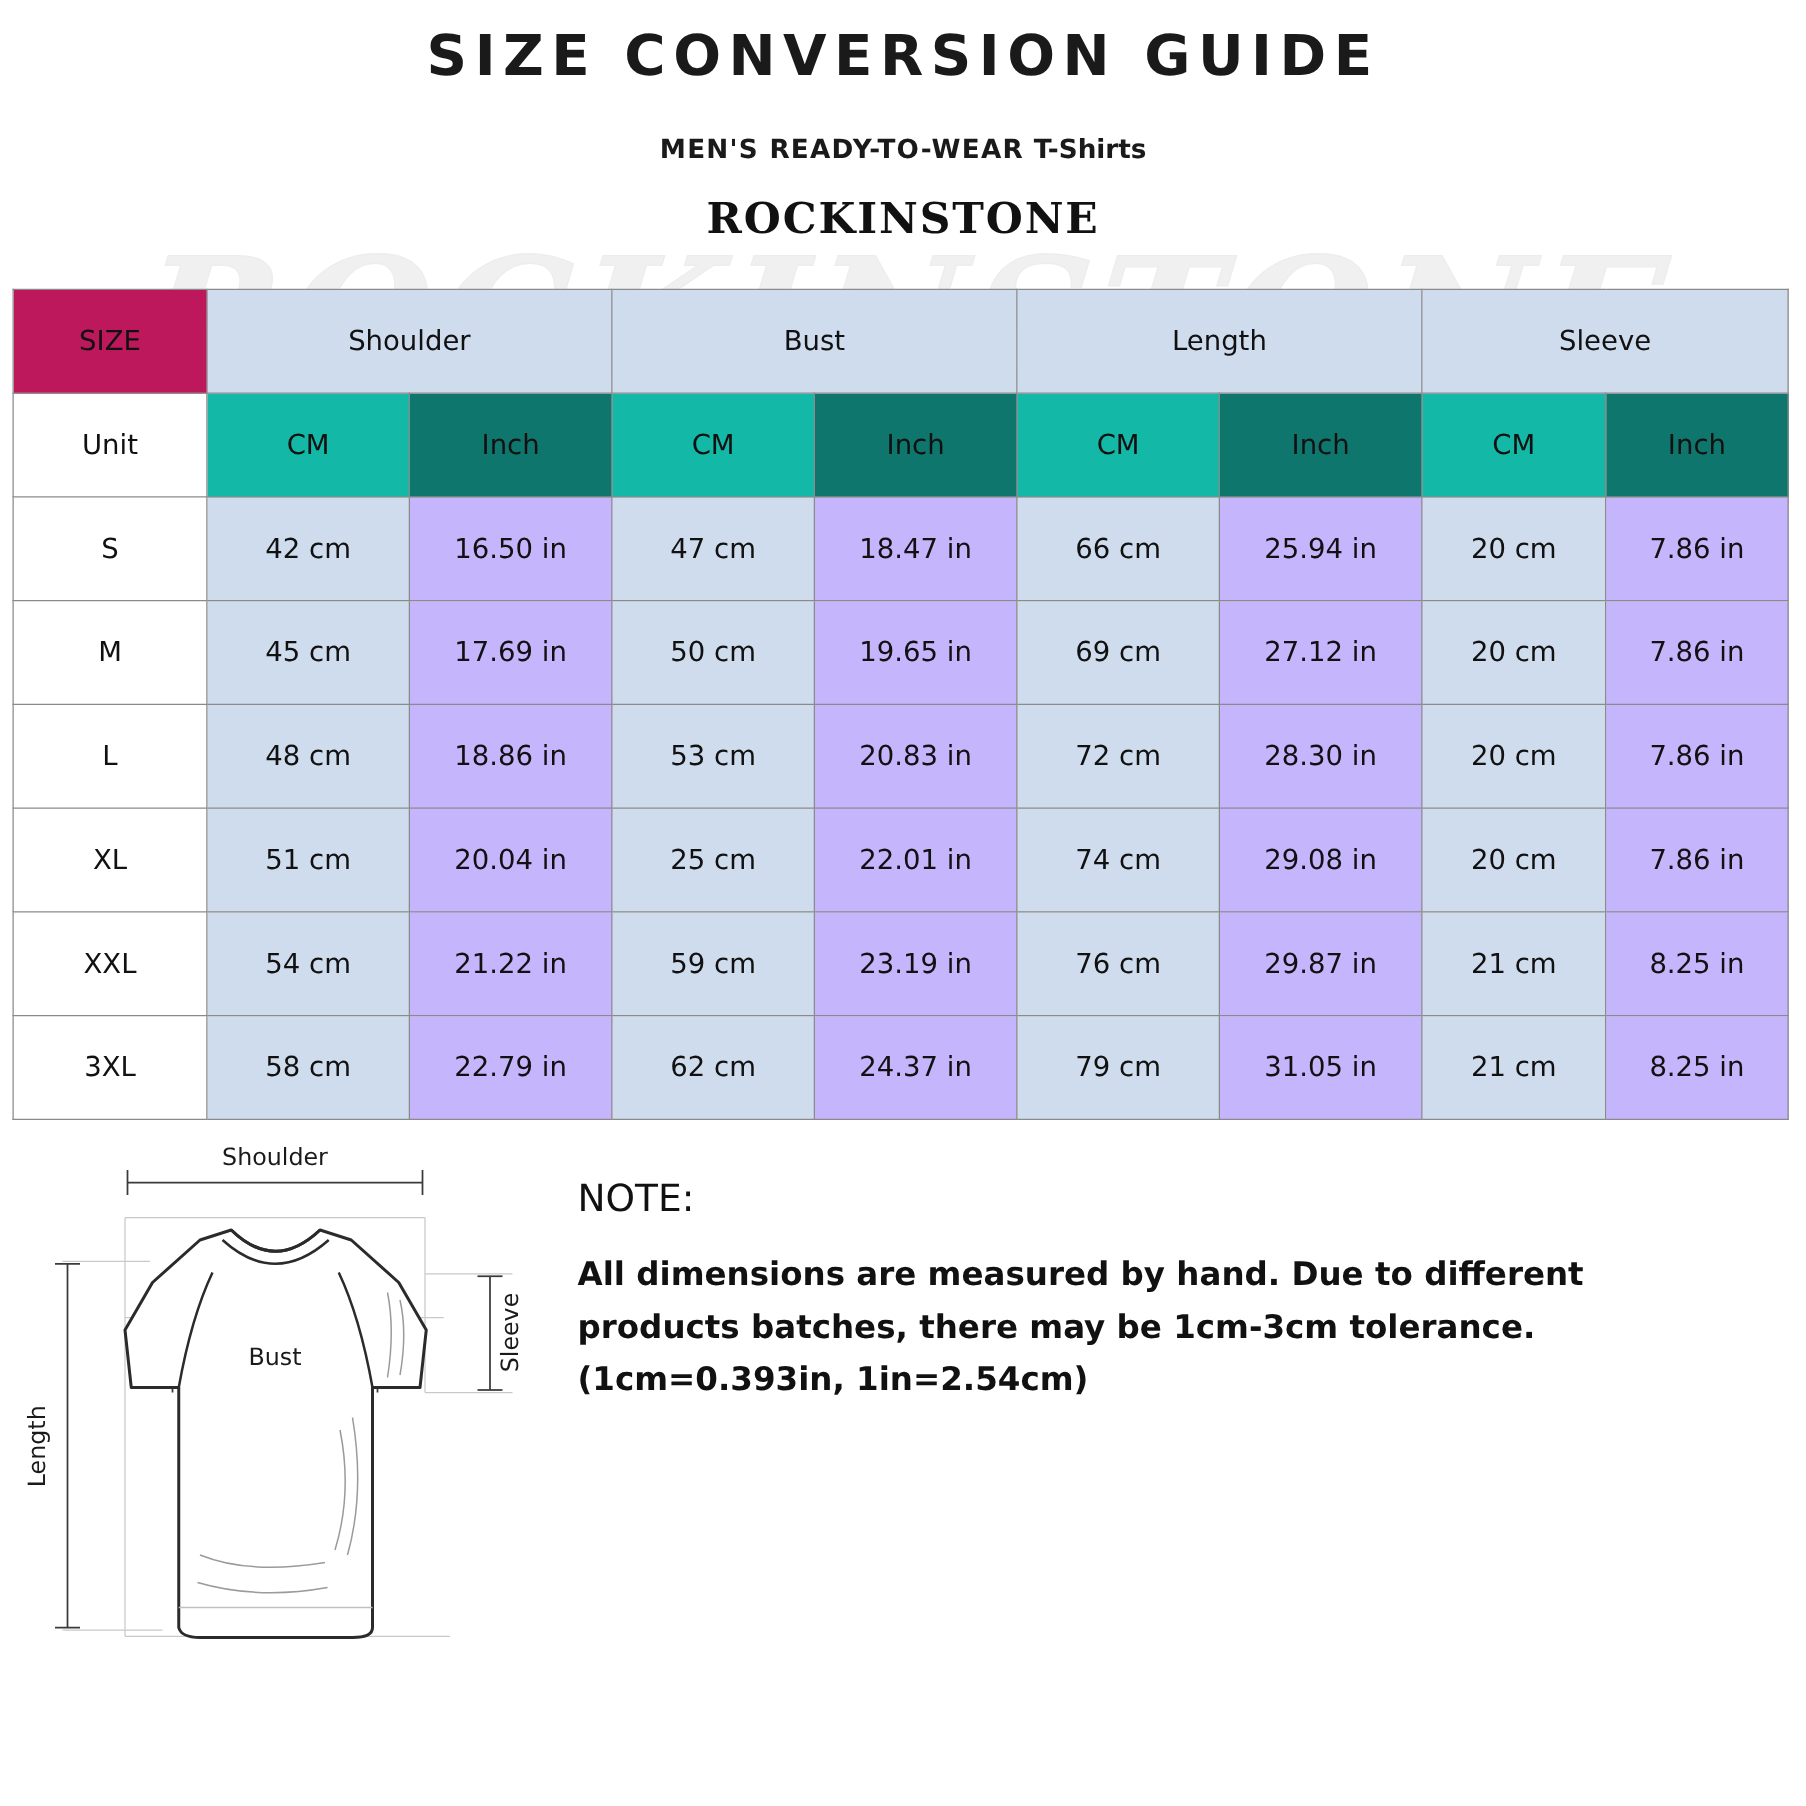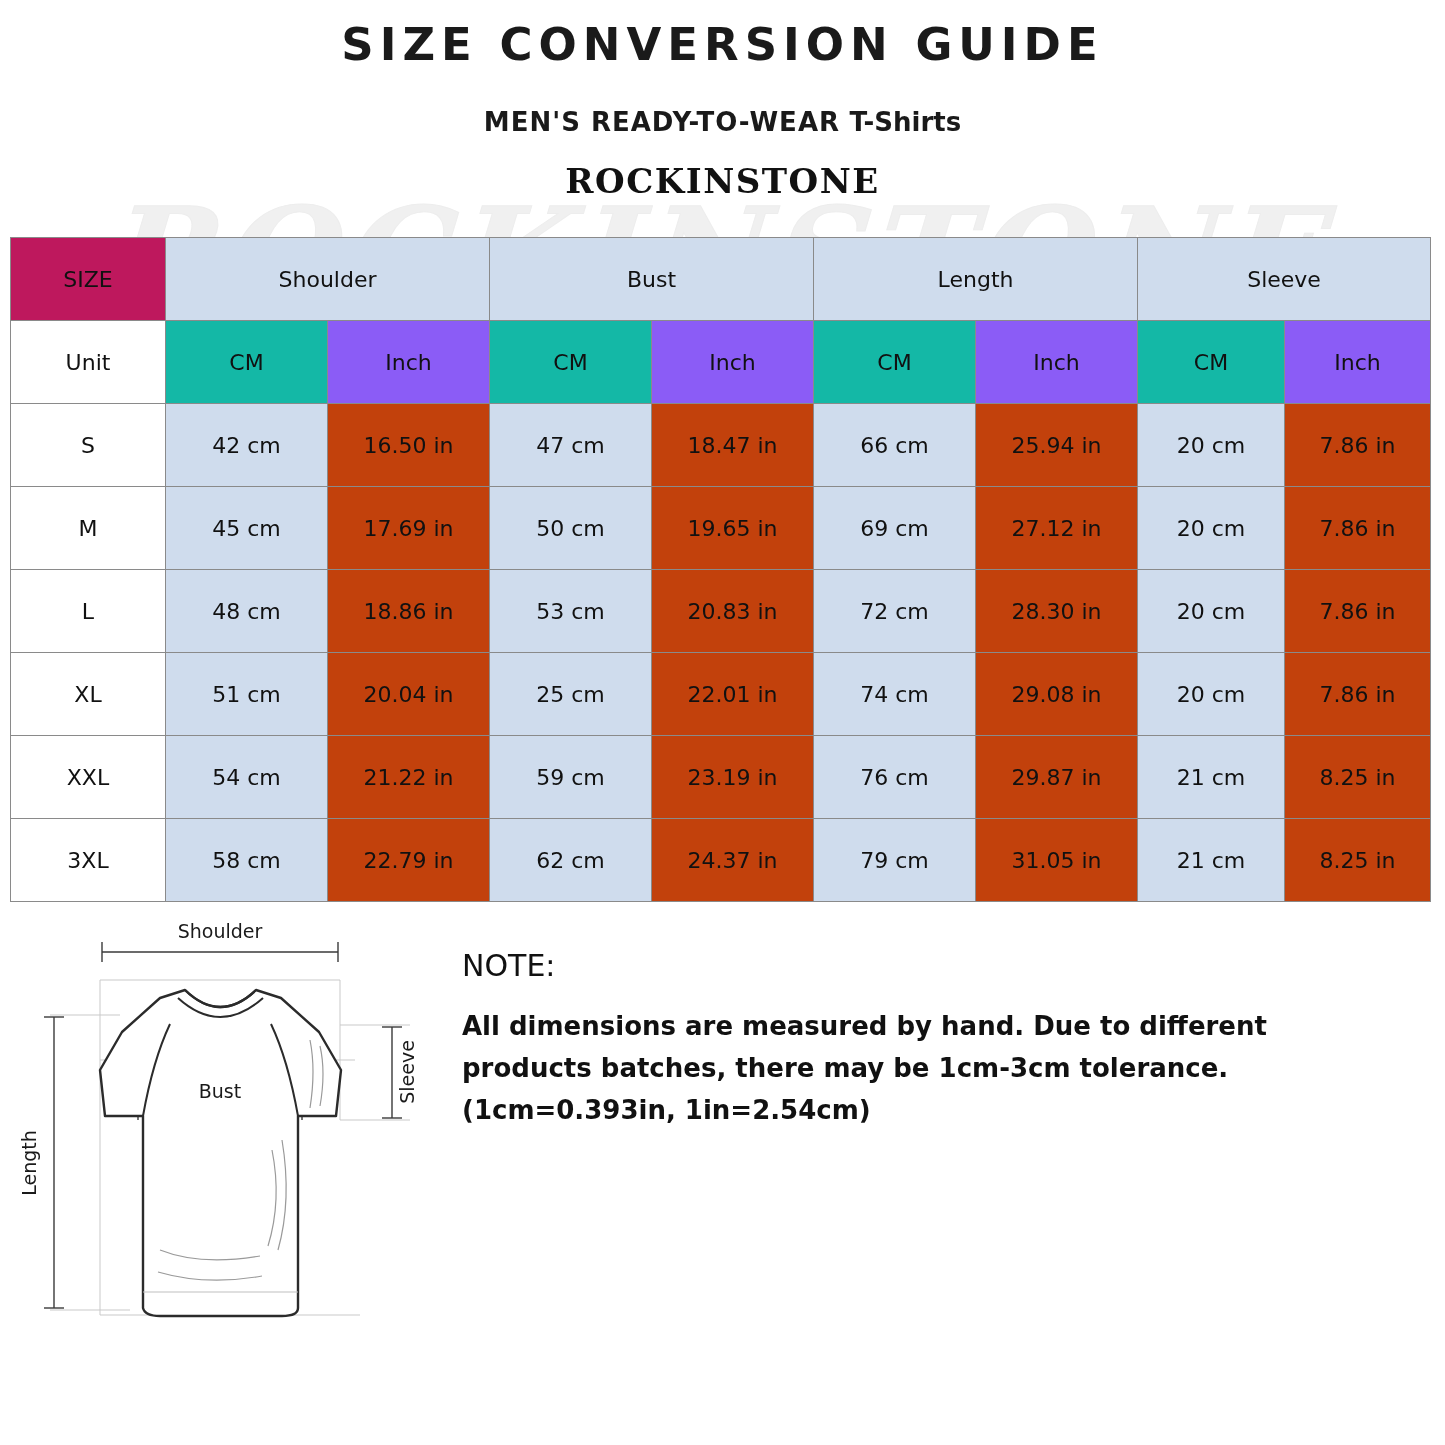--- a/index.html
+++ b/index.html
@@ -48,21 +48,21 @@
     text-align: center;
     font-family: "DejaVu Sans", sans-serif;
     font-weight: 700;
     font-size: 45px;
     letter-spacing: 6px;
     margin: 18px 0 0 0;
     color: #1a1a1a;
   }
   .subtitle {
     text-align: center;
-    font-size: 26px;
+    font-size: 21px;
     font-weight: 700;
     letter-spacing: 0.5px;
     margin-top: 36px;
     color: #1a1a1a;
   }
   .subtitle .sub-a { letter-spacing: 1px; }
   .subtitle .sub-b { letter-spacing: 0px; }
 
   .blurb {
     margin: 30px auto 0 auto;
@@ -107,23 +107,23 @@
     background: #cfdced;
     font-weight: 700;
     font-size: 23px;
   }
   .hdr-size {
     background: #be185d;
     font-weight: 700;
     font-size: 22px;
   }
   .unit-cm { background: #14b8a6; }
-  .unit-in { background: #8b5cf6; }
+  .unit-in { background: #0f766e; }
   .cell-cm { background: #cfdced; }
-  .cell-in { background: #c2410c; }
+  .cell-in { background: #c4b5fd; }
   .cell-size { background: #ffffff; }
   .in-val .sp { display: inline-block; width: 7px; }
 
   
   .bottom {
     display: flex;
     margin-top: 18px;
     margin-left: 10px;
   }
   .sketch-wrap {

